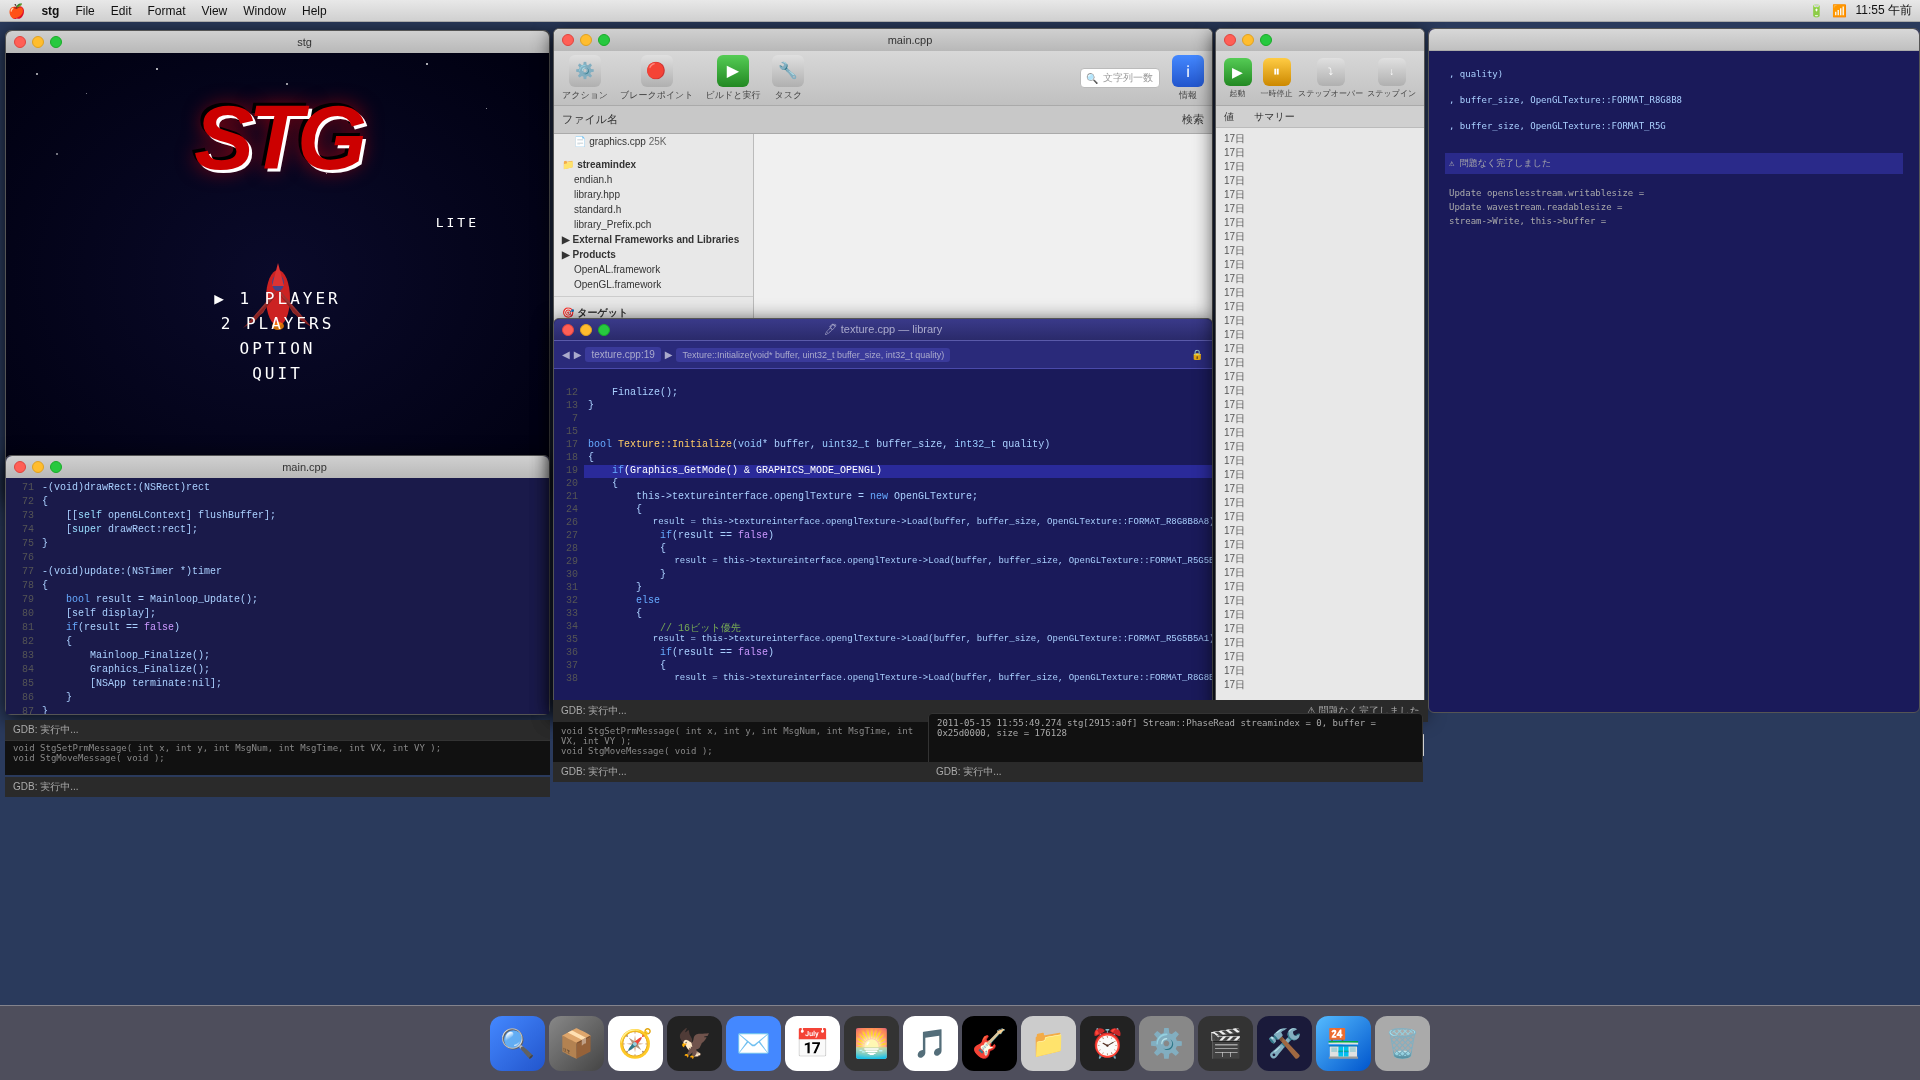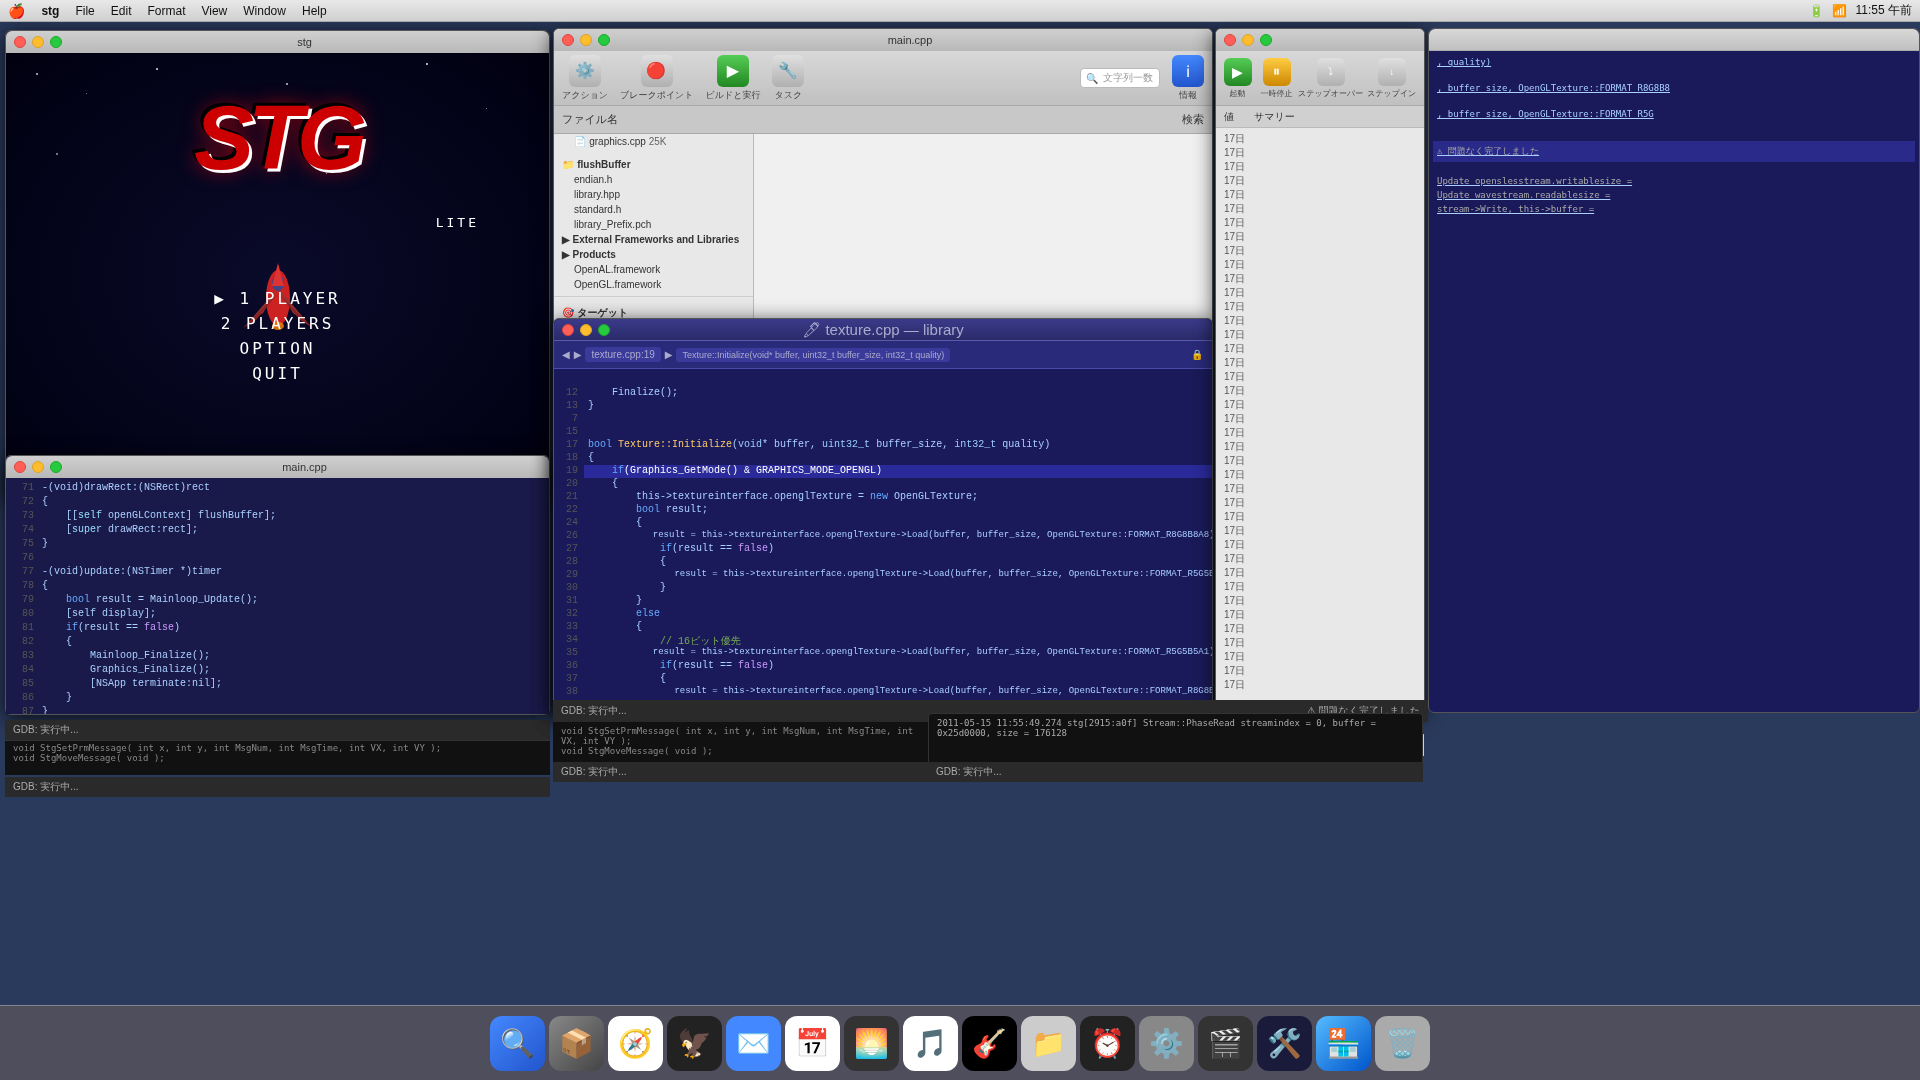--- a/index.html
+++ b/index.html
@@ -601,21 +601,21 @@
   </div>
 
   <div class="xcode-split">
 
     <div class="xcode-sidebar">
       <div class="sidebar-file">
         <span>📄</span> graphics.cpp
         <span class="file-size">25K</span>
       </div>
       <div style="height:8px;"></div>
-      <div class="sidebar-folder">📁 flushBuffer</div>
+      <div class="sidebar-folder">📁 streamindex</div>
       <div class="sidebar-file">endian.h</div>
       <div class="sidebar-file">library.hpp</div>
       <div class="sidebar-file">standard.h</div>
       <div class="sidebar-file">library_Prefix.pch</div>
       <div class="sidebar-folder">▶ External Frameworks and Libraries</div>
       <div class="sidebar-folder">▶ Products</div>
       <div class="sidebar-file">OpenAL.framework</div>
       <div class="sidebar-file">OpenGL.framework</div>
       <div style="height:4px;border-top:1px solid #ccc;margin:4px 0;"></div>
       <div class="sidebar-folder">🎯 ターゲット</div>
@@ -635,21 +635,21 @@
   <div style="height:22px;background:#d0d0d0;border-top:1px solid #bbb;display:flex;align-items:center;padding:0 8px;font-size:10px;color:#333;">
     <span>ビルドは問題なく完了しました</span>
   </div>
 </div>
 
 <div id="texture-editor">
   <div class="window-titlebar" style="background:linear-gradient(to bottom,#3a3a8a,#2a2a6a);border-bottom:1px solid #5a5aaa;">
     <div class="window-btn btn-close"></div>
     <div class="window-btn btn-min"></div>
     <div class="window-btn btn-max"></div>
-    <span style="position:absolute;left:50%;transform:translateX(-50%);font-size:15px;color:#aac;">🖊 <span>texture.cpp — library</span></span>
+    <span style="position:absolute;left:50%;transform:translateX(-50%);font-size:11px;color:#aac;">🖊 <span>texture.cpp — library</span></span>
   </div>
 
   <div class="editor-toolbar">
     <span>◀</span>
       <span>▶</span>
     <span style="background:#3a3a9a;padding:2px 6px;border-radius:3px;">texture.cpp:19</span>
     <span>▶</span>
     <span style="background:#3a3a9a;padding:2px 6px;border-radius:3px;font-size:9px;">Texture::Initialize(void* buffer, uint32_t buffer_size, int32_t quality)</span>
     <div style="flex:1"></div>
     <span>🔒</span>
@@ -686,24 +686,20 @@
       </div>
     <div class="editor-line">
         <span class="editor-line-num">20</span>
         <span class="editor-line-content" style="color:#aad0ff;">&nbsp;&nbsp;&nbsp;&nbsp;{</span>
       </div>
     <div class="editor-line">
         <span class="editor-line-num">21</span>
         <span class="editor-line-content" style="color:#aad0ff;">&nbsp;&nbsp;&nbsp;&nbsp;&nbsp;&nbsp;&nbsp;&nbsp;this-&gt;textureinterface.openglTexture = <span style="color:#66aaff;">new</span> OpenGLTexture;</span>
       </div>
     <div class="editor-line">
-        <span class="editor-line-num">22</span>
-        <span class="editor-line-content"><span style="color:#aad0ff;">&nbsp;&nbsp;&nbsp;&nbsp;&nbsp;&nbsp;&nbsp;&nbsp;</span><span style="color:#66aaff;">bool</span><span style="color:#aad0ff;"> result;</span></span>
-      </div>
-    <div class="editor-line">
         <span class="editor-line-num">24</span>
         <span class="editor-line-content" style="color:#aad0ff;">&nbsp;&nbsp;&nbsp;&nbsp;&nbsp;&nbsp;&nbsp;&nbsp;{</span>
       </div>
     <div class="editor-line">
         <span class="editor-line-num">26</span>
         <span class="editor-line-content" style="color:#aad0ff;font-size:9px;">&nbsp;&nbsp;&nbsp;&nbsp;&nbsp;&nbsp;&nbsp;&nbsp;&nbsp;&nbsp;&nbsp;&nbsp;result = this-&gt;textureinterface.openglTexture-&gt;Load(buffer, buffer_size, OpenGLTexture::FORMAT_R8G8B8A8);</span>
       </div>
     <div class="editor-line">
         <span class="editor-line-num">27</span>
         <span class="editor-line-content"><span style="color:#aad0ff;">&nbsp;&nbsp;&nbsp;&nbsp;&nbsp;&nbsp;&nbsp;&nbsp;&nbsp;&nbsp;&nbsp;&nbsp;</span><span style="color:#66aaff;">if</span><span style="color:#aad0ff;">(result == </span><span style="color:#cc99ff;">false</span><span style="color:#aad0ff;">)</span></span>
@@ -835,21 +831,21 @@
     <div class="debug-row">17日</div>
   </div>
 
   <div style="height:22px;background:#d0d0d0;border-top:1px solid #bbb;display:flex;align-items:center;padding:0 4px;font-size:9px;color:#555;">
     <span>⚠ 問題なく完了しました</span>
   </div>
 </div>
 
 <div style="position:absolute;top:28px;left:1428px;width:492px;height:685px;background:#1a1a5a;border:1px solid #555;border-radius:6px;">
   <div style="height:22px;background:linear-gradient(to bottom,#d8d8d8,#c0c0c0);border-radius:6px 6px 0 0;border-bottom:1px solid #aaa;"></div>
-  <div style="height:calc(100%-22px);font-family:monospace;font-size:10px;color:#aad0ff;padding:4px;overflow:hidden;text-decoration:underline;">
+  <div style="height:calc(100%-22px);font-family:monospace;font-size:10px;color:#aad0ff;padding:16px;overflow:hidden;">
     <div style="color:#aad0ff;padding:2px 4px;font-size:9px;">, quality)</div>
     <div style="height:12px;"></div>
     <div style="color:#aad0ff;padding:2px 4px;font-size:9px;">, buffer_size, OpenGLTexture::FORMAT_R8G8B8</div>
     <div style="height:12px;"></div>
     <div style="color:#aad0ff;padding:2px 4px;font-size:9px;">, buffer_size, OpenGLTexture::FORMAT_R5G</div>
     <div style="height:20px;"></div>
     <div style="background:#2a2a8a;padding:4px;font-size:9px;color:#aaa;">⚠ 問題なく完了しました</div>
     <div style="height:12px;"></div>
     <div style="font-size:9px;color:#aaa;padding:2px 4px;">Update openslesstream.writablesize =</div>
     <div style="font-size:9px;color:#aaa;padding:2px 4px;">Update wavestream.readablesize =</div>

